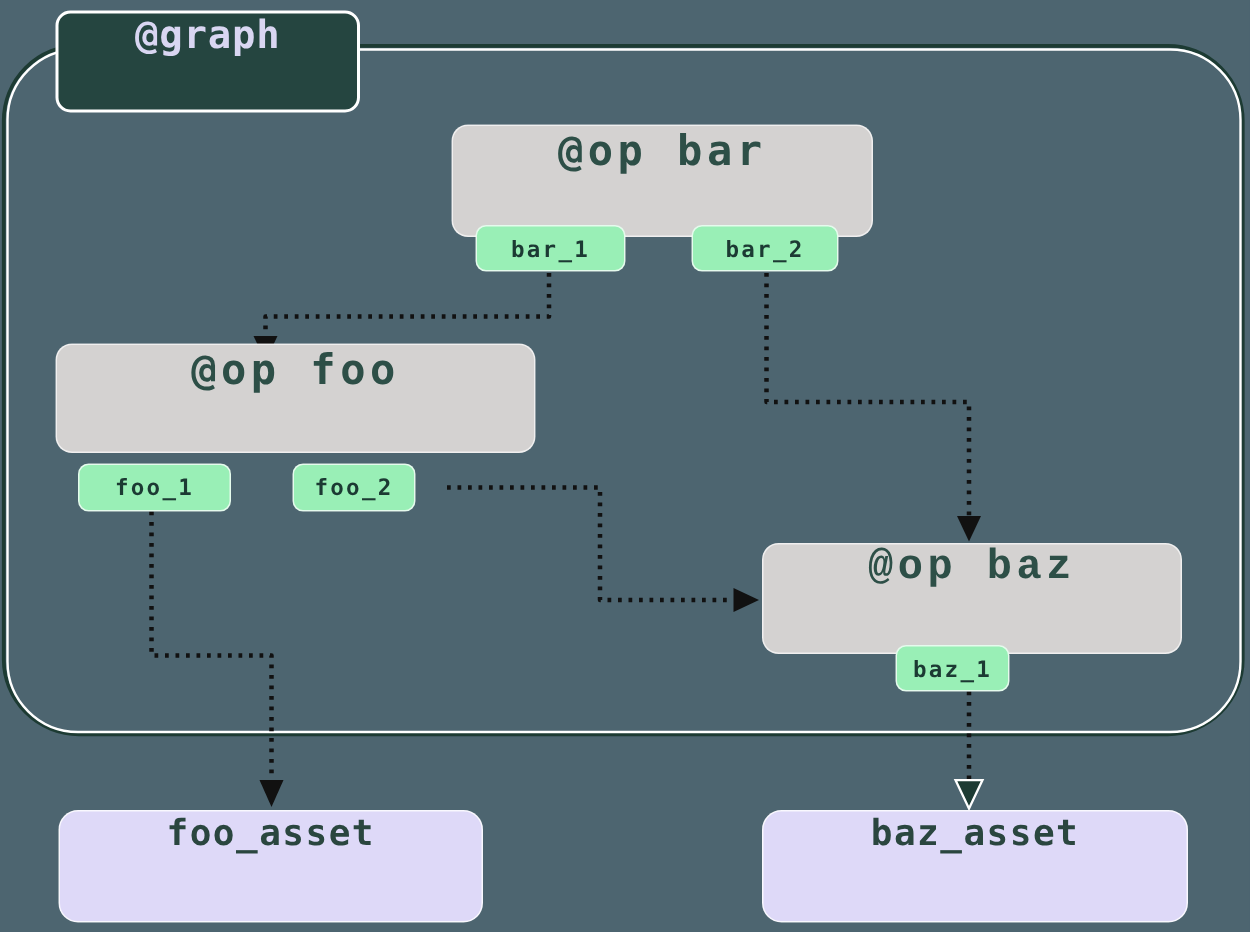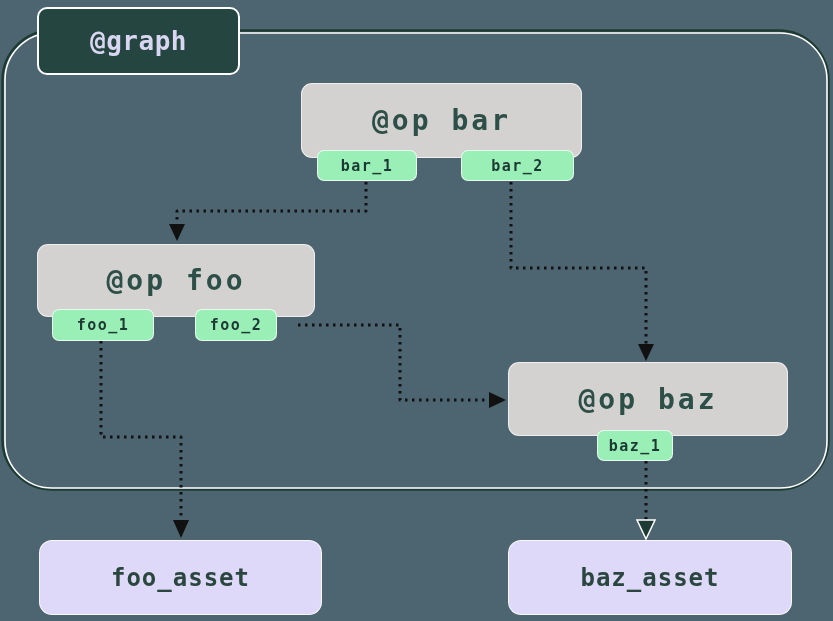--- a/index.html
+++ b/index.html
@@ -19,54 +19,54 @@
   html,body{margin:0;padding:0;}
   body{
     width:833px;height:621px;position:relative;overflow:hidden;
     background:var(--background);
     font-family:"DejaVu Sans Mono","Liberation Mono",monospace;
   }
   .layer{position:absolute;left:0;top:0;width:833px;height:621px;}
   svg{display:block;}
 
   .node{
-    position:absolute;display:flex;align-items:center;justify-content:center;
+    position:absolute;display:flex;justify-content:center;
     box-sizing:border-box;
   }
   .graph-label{
     left:37px;top:7px;width:203px;height:68px;
     background:var(--graph-box-fill);
     border:2px solid #fff;border-radius:10px;
     color:var(--graph-box-text);
     font-size:26px;font-weight:600;letter-spacing:0.5px;
     z-index:3;
   }
   .op{
     background:var(--op-fill);
     border:1.5px solid rgba(255,255,255,0.65);
     border-radius:11px;
     color:var(--op-text);
     font-size:28px;font-weight:600;letter-spacing:3px;
     z-index:2;
   }
   .op-bar{left:301px;top:83px;width:281px;height:75px;}
-  .op-foo{left:37px;top:244px;width:278px;height:73px;}
-  .op-baz{left:508px;top:362px;width:280px;height:74px;}
+  .op-foo{left:37px;top:229px;width:320px;height:73px;}
+  .op-baz{left:508px;top:362px;width:280px;height:74px;font-family:Liberation Mono, monospace;}
   .tab{
     position:absolute;display:flex;align-items:center;justify-content:center;
     background:var(--output-tab-fill);
     border:1px solid rgba(255,255,255,0.75);
     border-radius:7px;
     color:var(--output-tab-text);
     font-size:15px;font-weight:600;letter-spacing:1.5px;
     box-sizing:border-box;
     z-index:3;
   }
   .tab-bar-1{left:317px;top:150px;width:100px;height:31px;}
-  .tab-bar-2{left:461px;top:150px;width:113px;height:31px;}
+  .tab-bar-2{left:461px;top:150px;width:98px;height:31px;}
   .tab-foo-1{left:52px;top:309px;width:102px;height:32px;justify-content:center;}
   .tab-foo-2{left:195px;top:309px;width:82px;height:32px;}
   .tab-baz-1{left:597px;top:430px;width:76px;height:31px;}
   .asset{
     background:var(--asset-fill);
     border:1.5px solid rgba(255,255,255,0.8);
     border-radius:13px;
     color:var(--asset-text);
     font-size:24px;font-weight:600;letter-spacing:1px;
     z-index:2;

